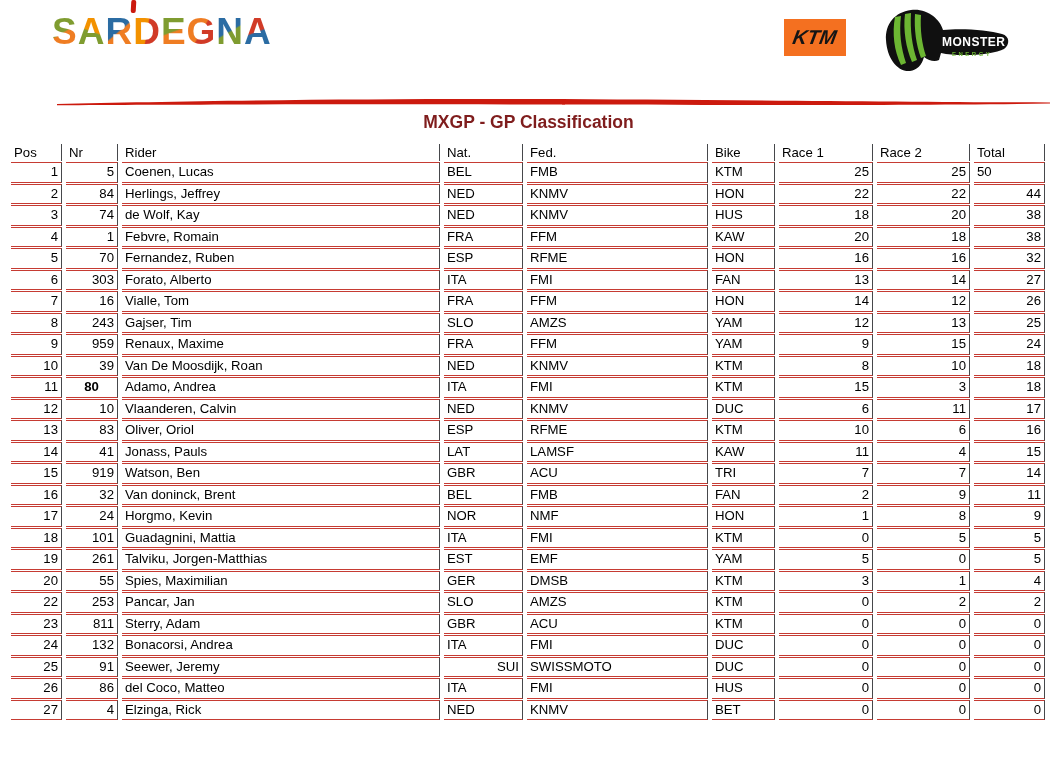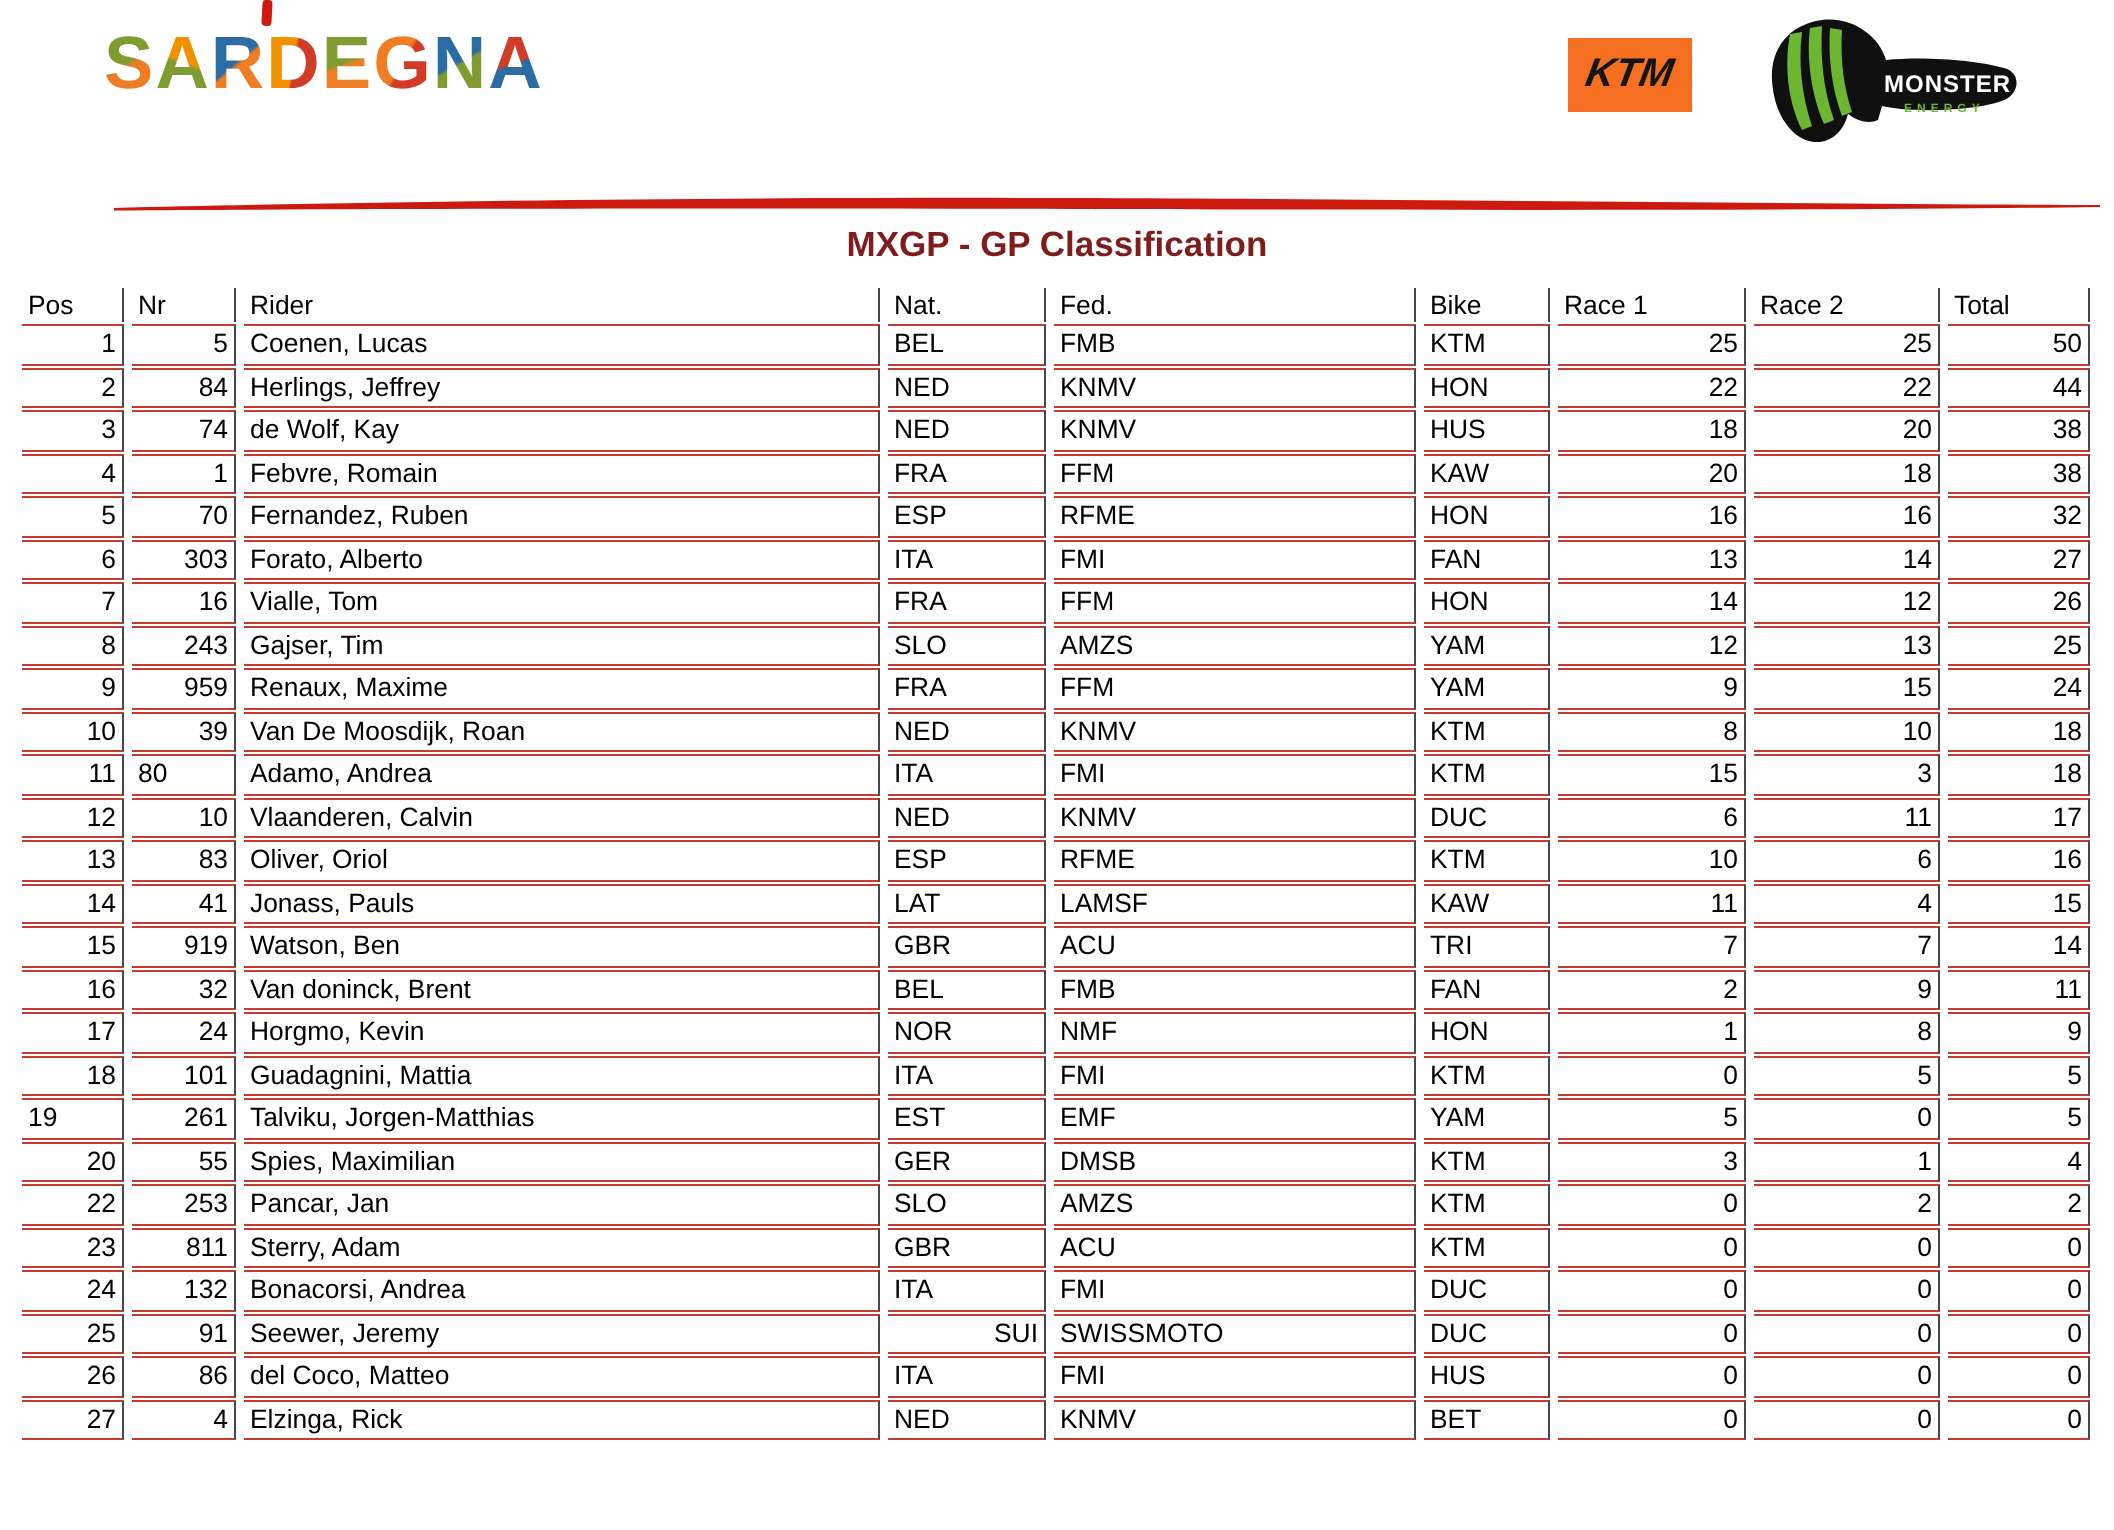--- a/index.html
+++ b/index.html
@@ -102,21 +102,21 @@
     <tbody>
         <tr>
           <td style="text-align: right;">1</td>
           <td style="text-align: right;">5</td>
           <td style="text-align: left;">Coenen, Lucas</td>
           <td style="text-align: left;">BEL</td>
           <td style="text-align: left;">FMB</td>
           <td style="text-align: left;">KTM</td>
           <td style="text-align: right;">25</td>
           <td style="text-align: right;">25</td>
-          <td style="text-align: right;">50</td>
+          <td style="text-align: left;">50</td>
         </tr>
         <tr>
           <td style="text-align: right;">2</td>
           <td style="text-align: right;">84</td>
           <td style="text-align: left;">Herlings, Jeffrey</td>
           <td style="text-align: left;">NED</td>
           <td style="text-align: left;">KNMV</td>
           <td style="text-align: left;">HON</td>
           <td style="text-align: right;">22</td>
           <td style="text-align: right;">22</td>
@@ -205,21 +205,21 @@
           <td style="text-align: left;">Van De Moosdijk, Roan</td>
           <td style="text-align: left;">NED</td>
           <td style="text-align: left;">KNMV</td>
           <td style="text-align: left;">KTM</td>
           <td style="text-align: right;">8</td>
           <td style="text-align: right;">10</td>
           <td style="text-align: right;">18</td>
         </tr>
         <tr>
           <td style="text-align: right;">11</td>
-          <td style="text-align: left;">80</td>
+          <td style="text-align: center; font-weight: bold;">80</td>
           <td style="text-align: left;">Adamo, Andrea</td>
           <td style="text-align: left;">ITA</td>
           <td style="text-align: left;">FMI</td>
           <td style="text-align: left;">KTM</td>
           <td style="text-align: right;">15</td>
           <td style="text-align: right;">3</td>
           <td style="text-align: right;">18</td>
         </tr>
         <tr>
           <td style="text-align: right;">12</td>
@@ -292,21 +292,21 @@
           <td style="text-align: right;">101</td>
           <td style="text-align: left;">Guadagnini, Mattia</td>
           <td style="text-align: left;">ITA</td>
           <td style="text-align: left;">FMI</td>
           <td style="text-align: left;">KTM</td>
           <td style="text-align: right;">0</td>
           <td style="text-align: right;">5</td>
           <td style="text-align: right;">5</td>
         </tr>
         <tr>
-          <td style="text-align: left;">19</td>
+          <td style="text-align: right;">19</td>
           <td style="text-align: right;">261</td>
           <td style="text-align: left;">Talviku, Jorgen-Matthias</td>
           <td style="text-align: left;">EST</td>
           <td style="text-align: left;">EMF</td>
           <td style="text-align: left;">YAM</td>
           <td style="text-align: right;">5</td>
           <td style="text-align: right;">0</td>
           <td style="text-align: right;">5</td>
         </tr>
         <tr>

